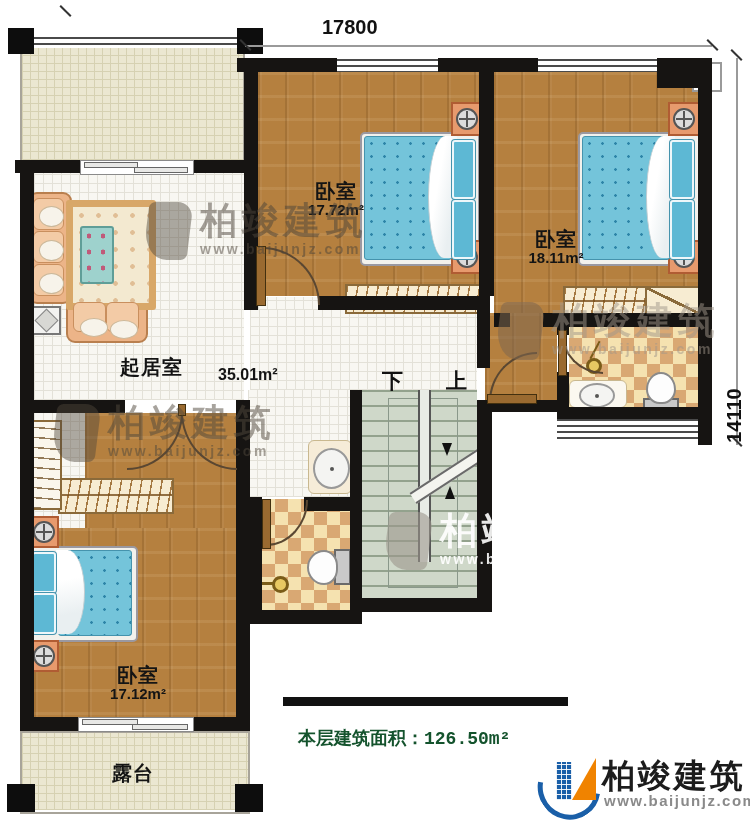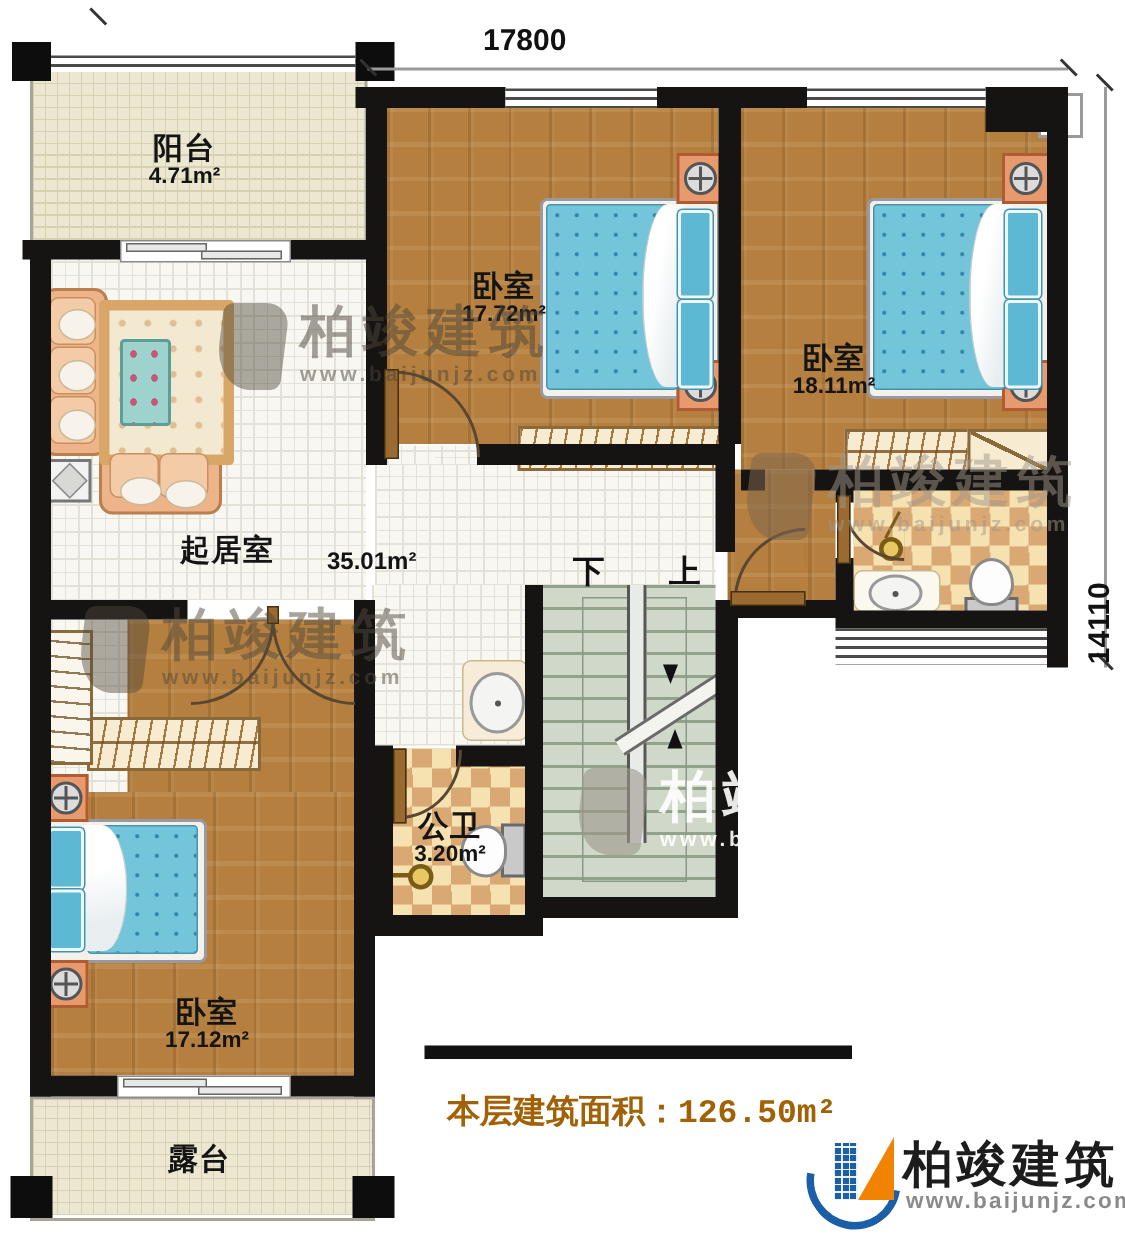--- a/index.html
+++ b/index.html
@@ -80,21 +80,21 @@
       font-weight:bold;line-height:1.12;text-align:center;color:#141414;white-space:nowrap;}
   .rname{font-size:20px;letter-spacing:1px;}
   .rarea{font-size:15px;}
   .stair-label{position:absolute;z-index:30;font-weight:bold;font-size:21px;color:#111;}
   .dimline{position:absolute;background:#9a9a9a;z-index:25;}
   .tick{position:absolute;width:15px;height:2px;background:#333;transform:rotate(45deg);z-index:26;}
   .dimtext{position:absolute;font-weight:bold;font-size:20px;color:#111;z-index:26;white-space:nowrap;}
   
   .title{position:absolute;z-index:50;font-size:41px;font-weight:bold;color:#111;white-space:nowrap;}
   .title-bar{position:absolute;background:#111;z-index:50;}
-  .info-line{position:absolute;z-index:50;font-size:22px;font-weight:bold;color:#a16207;white-space:nowrap;}
+  .info-line{position:absolute;z-index:50;font-size:18px;font-weight:bold;color:#14532d;white-space:nowrap;}
   .info-value{font-family:"Liberation Mono","DejaVu Sans Mono",monospace;}
   
   .wm{position:absolute;display:flex;align-items:flex-start;z-index:40;pointer-events:none;white-space:nowrap;}
   .wm-icon{position:relative;width:44px;height:58px;border-radius:6px 16px 6px 55%;transform:skewX(-7deg);margin-right:10px;}
   .wm-text{display:flex;flex-direction:column;line-height:1;}
   .wm-brand{font-size:37px;font-weight:bold;letter-spacing:5px;}
   .wm-url{font-size:14px;font-weight:bold;letter-spacing:2.5px;margin-top:3px;}
   .logo{position:absolute;z-index:50;}
   .logo-swoosh{position:absolute;width:52px;height:54px;border:5px solid transparent;
       border-bottom-color:#1a5fa8;border-left-color:#1a5fa8;border-radius:50%;transform:rotate(-35deg);}
@@ -257,38 +257,30 @@
   <div class="furn ttank" style="left:643px;top:398px;width:32px;height:9px;"></div>
   <div class="furn hook" style="left:586px;top:358px;width:10px;height:10px;"></div>
   <div class="furn rod" style="left:594px;top:340px;width:2px;height:20px;transform:rotate(28deg);"></div>
   <div class="furn tbowl" style="left:305px;top:552px;width:31px;height:27px;transform:rotate(-90deg);z-index:11;"></div>
   <div class="furn ttank" style="left:334px;top:549px;width:13px;height:32px;"></div>
   <div class="furn hook" style="left:272px;top:576px;width:11px;height:11px;"></div>
   <div class="furn rod" style="left:253px;top:582px;width:20px;height:3px;"></div>
   <div class="furn counter" style="left:308px;top:440px;width:42px;height:52px;"></div>
   <div class="furn basin" style="left:313px;top:448px;width:33px;height:37px;z-index:11;"></div>
 
-  <div class="room-label" style="left:84px;top:88px;width:78px;">
-    <span class="rname">阳台</span>
-    <span class="rarea">4.71m²</span>
-  </div>
   <div class="room-label" style="left:296px;top:180px;width:80px;">
     <span class="rname">卧室</span>
     <span class="rarea">17.72m²</span>
   </div>
   <div class="room-label" style="left:516px;top:228px;width:80px;">
     <span class="rname">卧室</span>
     <span class="rarea">18.11m²</span>
   </div>
   <span class="room-label rname" style="left:120px;top:356px;">起居室</span>
   <span class="room-label rarea" style="left:218px;top:366px;font-size:16px;">35.01m²</span>
-  <div class="room-label" style="left:260px;top:540px;width:80px;">
-    <span class="rname">公卫</span>
-    <span class="rarea">3.20m²</span>
-  </div>
   <div class="room-label" style="left:98px;top:664px;width:80px;">
     <span class="rname">卧室</span>
     <span class="rarea">17.12m²</span>
   </div>
   <span class="room-label rname" style="left:112px;top:762px;">露台</span>
 
   <div class="dimline" style="left:245px;top:45px;width:467px;height:2px;"></div>
   <div class="tick" style="left:238px;top:44px;"></div>
   <div class="tick" style="left:705px;top:44px;"></div>
   <div class="tick" style="left:58px;top:10px;"></div>

